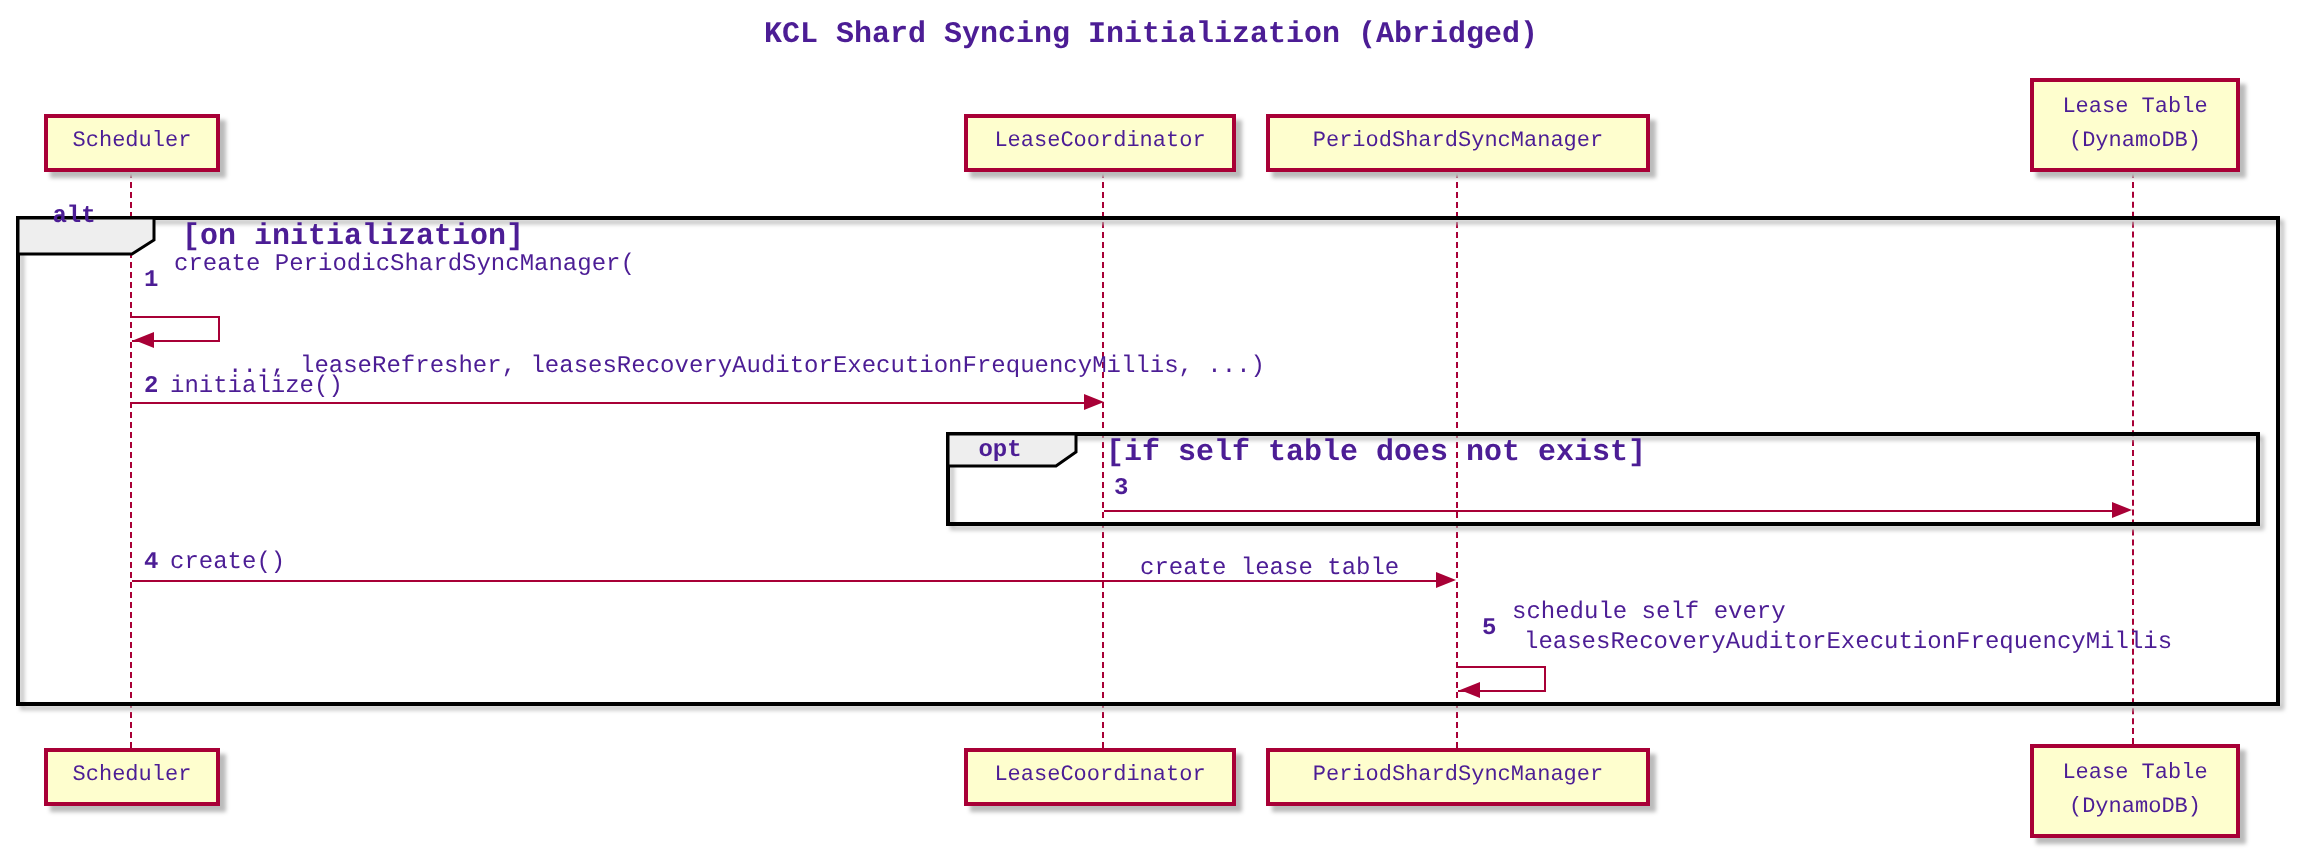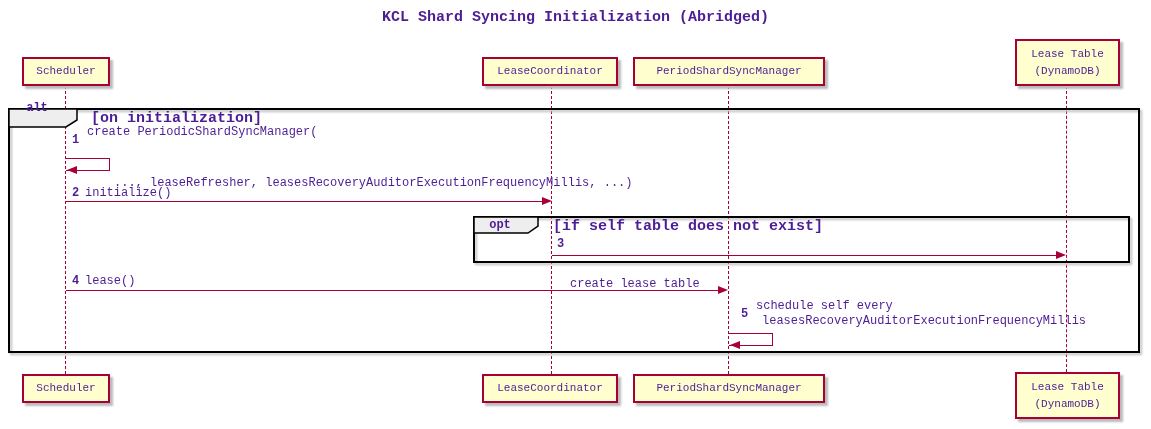--- a/index.html
+++ b/index.html
@@ -114,21 +114,21 @@
   <div class="msg-text" style="left:85px;top:186px;">initialize()</div>
   <div class="arrow-line" style="left:66px;top:201px;width:477px;"></div>
   <div class="arrow-right" style="left:542px;top:197px;"></div>
 
   <div class="msg-num" style="left:557px;top:237px;">3</div>
   <div class="msg-text" style="left:570px;top:237px;margin-top:40px;">create lease table</div>
   <div class="arrow-line" style="left:552px;top:255px;width:505px;"></div>
   <div class="arrow-right" style="left:1056px;top:251px;"></div>
 
   <div class="msg-num" style="left:72px;top:274px;">4</div>
-  <div class="msg-text" style="left:85px;top:274px;">lease()</div>
+  <div class="msg-text" style="left:85px;top:274px;">create()</div>
   <div class="arrow-line" style="left:66px;top:290px;width:653px;"></div>
   <div class="arrow-right" style="left:718px;top:286px;"></div>
 
   <div class="msg-num" style="left:741px;top:307px;">5</div>
   <div class="msg-text" style="left:756px;top:299px;">schedule self every</div>
   <div class="msg-text" style="left:762px;top:314px;">leasesRecoveryAuditorExecutionFrequencyMillis</div>
   <div class="self-loop" style="left:729px;top:333px;width:44px;height:13px;"></div>
   <div class="arrow-left" style="left:730px;top:341px;"></div>
 
 </div>

